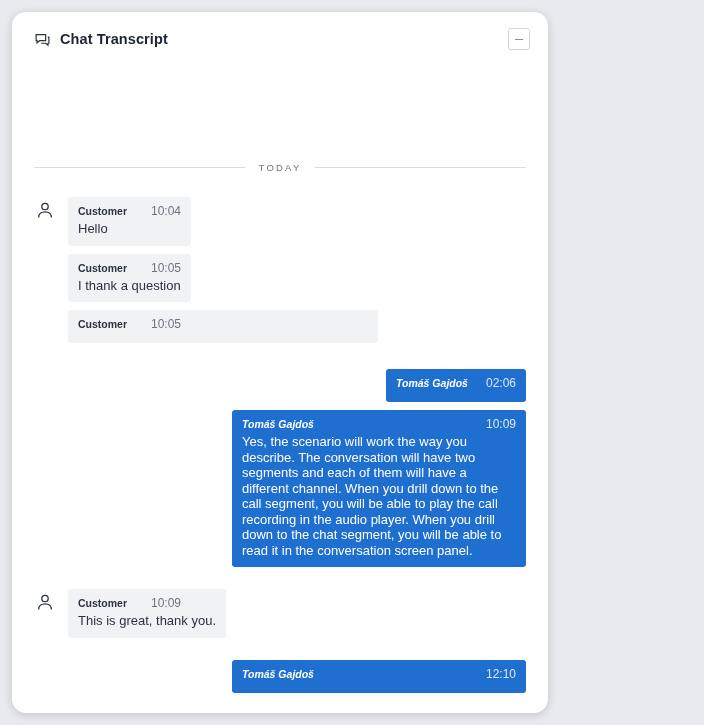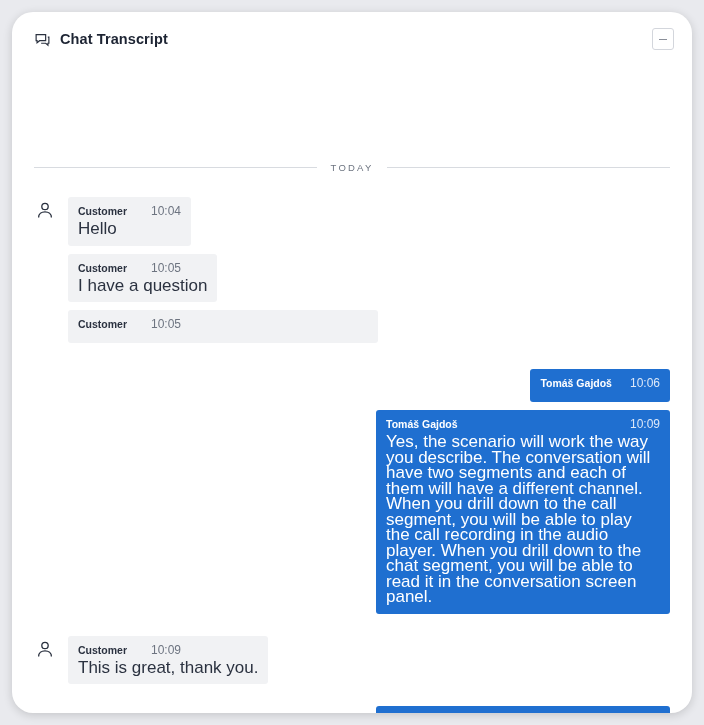--- a/index.html
+++ b/index.html
@@ -10,24 +10,24 @@
   }
   body {
     width: 704px;
     height: 725px;
     overflow: hidden;
   }
   .window {
     position: absolute;
     left: 12px;
     top: 12px;
-    width: 680px;
+    width: 536px;
     height: 701px;
     background: #ffffff;
-    border-radius: 21px;
+    border-radius: 14px;
     box-shadow: 0 2px 10px rgba(0,0,0,0.16);
     overflow: hidden;
     box-sizing: border-box;
   }
   .header {
     height: 54px;
     display: flex;
     align-items: center;
     padding: 0 18px 0 22px;
     box-sizing: border-box;
@@ -132,24 +132,24 @@
   .meta .author {
     font-size: 10.5px;
     font-weight: bold;
   }
   .meta .time {
     font-size: 12px;
   }
   .bubble.in .meta .author { color: #2b3240; }
   .bubble.in .meta .time { color: #6d7480; }
   .bubble.out .meta { justify-content: space-between; gap: 18px; }
-  .bubble.out .meta .author { color: #ffffff; }
+  .bubble.out .meta .author { color: #ffffff; font-style: italic; }
   .bubble.out .meta .time { color: #dce8f8; }
   .text {
-    font-size: 17px;
+    font-size: 13px;
     line-height: 15.5px;
   }
   .w-auto { width: auto; display: inline-block; }
   .w-wide { width: 310px; }
   .w-med { width: 294px; }
   .msg-row.out .bubble { margin-right: 0; }
   .group-gap { margin-top: 26px; }
   .group-gap-sm { margin-top: 22px; }
 </style>
 </head>
@@ -197,40 +197,40 @@
         <div class="msg-row in">
           <span class="avatar spacer"><svg viewBox="0 0 22 22" width="22" height="22" fill="none" stroke="currentColor" stroke-width="1.3">
               <circle cx="11" cy="7.5" r="3.2"></circle>
               <path d="M4.6 18.5c0-3.6 2.9-5.6 6.4-5.6s6.4 2 6.4 5.6"></path>
             </svg></span>
           <div class="bubble in w-auto">
             <div class="meta">
               <span class="author">Customer</span>
               <span class="time">10:05</span>
             </div>
-            <div class="text">I have a question</div>
+            <div class="text">I thank a question</div>
           </div>
         </div>
         <div class="msg-row in">
           <span class="avatar spacer"><svg viewBox="0 0 22 22" width="22" height="22" fill="none" stroke="currentColor" stroke-width="1.3">
               <circle cx="11" cy="7.5" r="3.2"></circle>
               <path d="M4.6 18.5c0-3.6 2.9-5.6 6.4-5.6s6.4 2 6.4 5.6"></path>
             </svg></span>
           <div class="bubble in w-wide">
             <div class="meta">
               <span class="author">Customer</span>
               <span class="time">10:05</span>
             </div>
           </div>
         </div>
         <div class="msg-row out group-gap">
           <div class="bubble out w-auto">
             <div class="meta">
               <span class="author">Tomáš Gajdoš</span>
-              <span class="time">10:06</span>
+              <span class="time">02:06</span>
             </div>
           </div>
         </div>
         <div class="msg-row out">
           <div class="bubble out w-med">
             <div class="meta">
               <span class="author">Tomáš Gajdoš</span>
               <span class="time">10:09</span>
             </div>
             <div class="text">Yes, the scenario will work the way you describe. The conversation will have two segments and each of them will have a different channel. When you drill down to the call segment, you will be able to play the call recording in the audio player. When you drill down to the chat segment, you will be able to read it in the conversation screen panel.</div>

